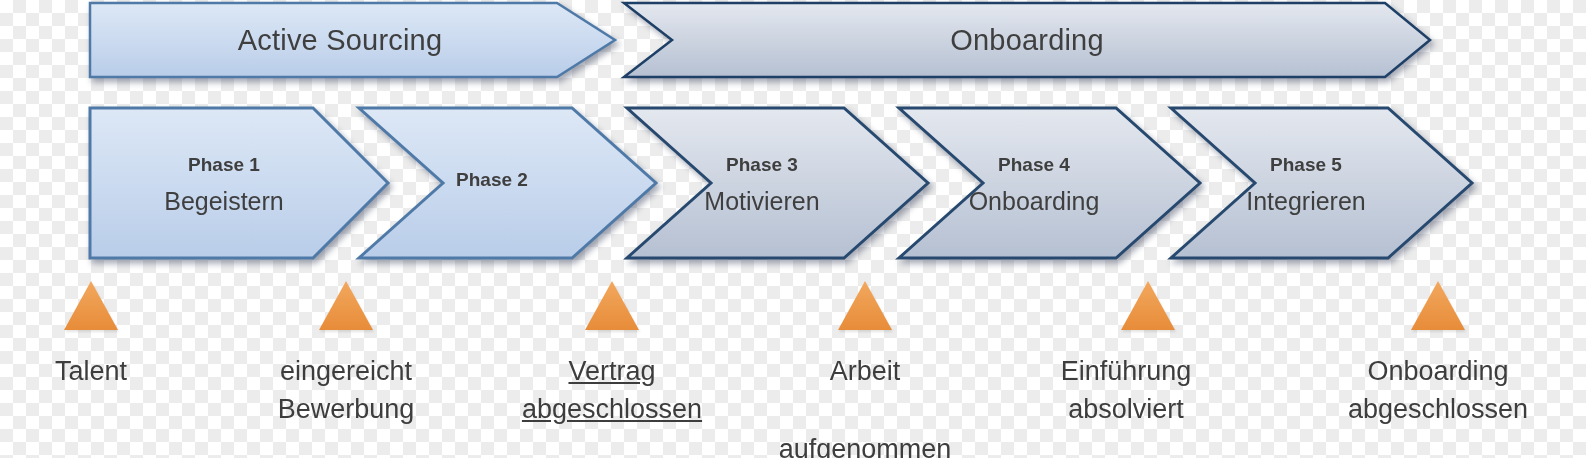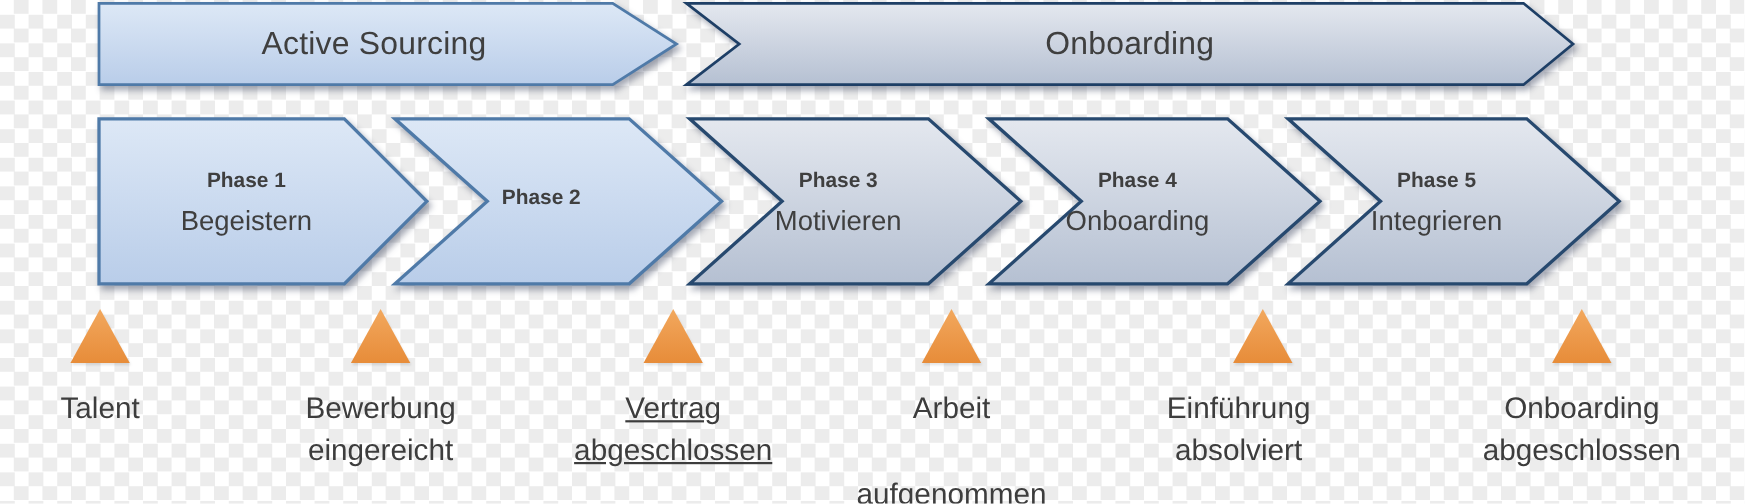--- a/index.html
+++ b/index.html
@@ -94,22 +94,22 @@
   </div>
   <div class="txt" style="left:1186px; top:108px; width:240px; height:150px;">
     <div class="phase-title">Phase 5</div>
     <div class="phase-subtitle">Integrieren</div>
   </div>
 
   <div class="txt milestone-label" style="left:-49px; top:352px; width:280px;">
     <div>Talent</div>
   </div>
   <div class="txt milestone-label" style="left:206px; top:352px; width:280px;">
+    <div>eingereicht</div>
     <div>Bewerbung</div>
-    <div>eingereicht</div>
   </div>
   <div class="txt milestone-label" style="left:472px; top:352px; width:280px;text-decoration:underline;">
     <div>Vertrag</div>
     <div>abgeschlossen</div>
   </div>
   <div class="txt milestone-label" style="left:725px; top:352px; width:280px;gap:40px;">
     <div>Arbeit</div>
     <div>aufgenommen</div>
   </div>
   <div class="txt milestone-label" style="left:986px; top:352px; width:280px;text-align:right;">

